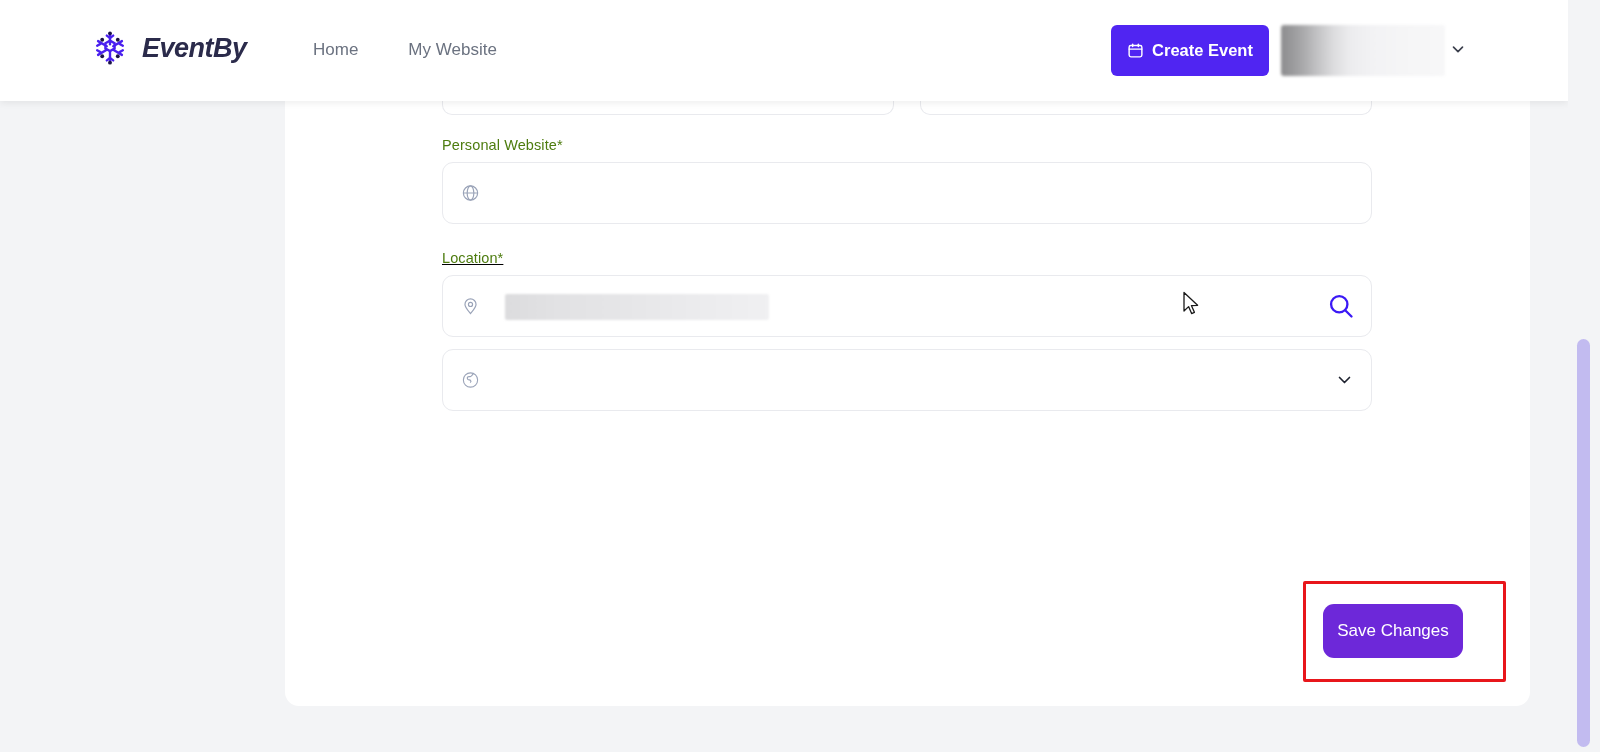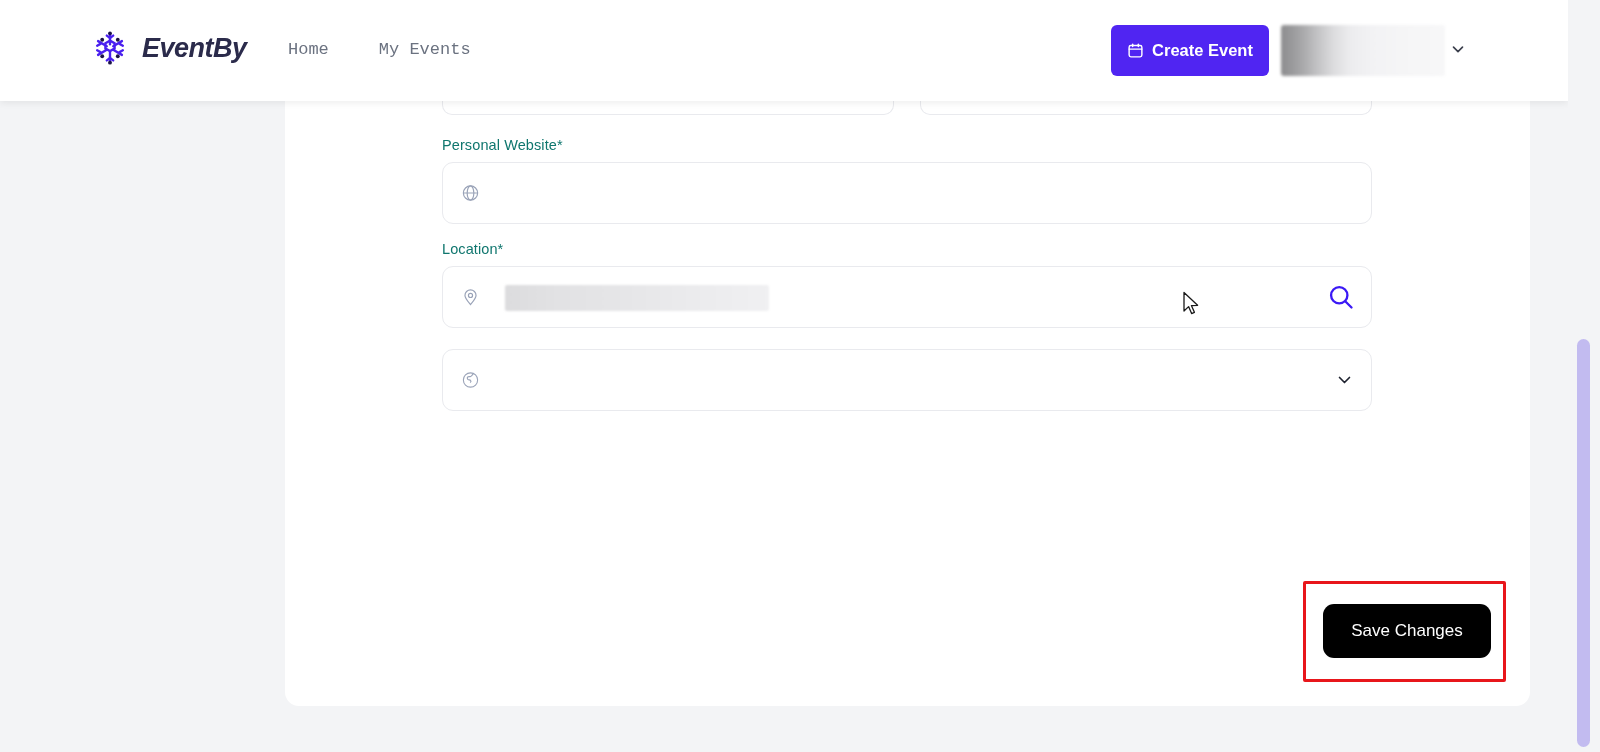--- a/index.html
+++ b/index.html
@@ -45,25 +45,24 @@
   .brand-name {
     font-size: 27px;
     font-weight: 700;
     font-style: italic;
     letter-spacing: -0.5px;
     color: #2b2b4b;
   }
 
   .nav {
     position: absolute;
-    left: 288px;
+    left: 313px;
     top: 38px;
     display: flex;
     gap: 50px;
-    font-family: Liberation Mono, monospace;
   }
   .nav-link {
     font-size: 17px;
     color: #6b7280;
     cursor: pointer;
     line-height: 24px;
   }
 
   .create-event-btn {
     position: absolute;
@@ -156,21 +155,21 @@
     background: #fff;
   }
 
   .field {
     position: absolute;
     left: 157px;
     width: 930px;
   }
   .field-label {
     font-size: 14.5px;
-    color: #0f766e;
+    color: #4d7c0f;
     margin-bottom: 9px;
     display: block;
     letter-spacing: 0.1px;
   }
   .field-box {
     position: relative;
     width: 930px;
     height: 62px;
     border: 1px solid #e9eaee;
     border-radius: 11px;
@@ -253,23 +252,23 @@
     height: 101px;
     border: 3px solid #e8161b;
     border-radius: 2px;
     pointer-events: none;
     z-index: 25;
   }
   .save-btn {
     position: absolute;
     left: 1038px;
     top: 503px;
-    width: 168px;
+    width: 140px;
     height: 54px;
-    background: #000000;
+    background: #6d28d9;
     color: #ffffff;
     border: none;
     border-radius: 11px;
     font-family: "Liberation Sans", sans-serif;
     font-size: 17px;
     font-weight: 400;
     cursor: pointer;
     z-index: 26;
   }
 
@@ -326,21 +325,21 @@
           <svg viewBox="0 0 24 24" fill="none" stroke="currentColor" stroke-width="1.5">
             <circle cx="12" cy="12" r="9"></circle>
             <line x1="3" y1="12" x2="21" y2="12"></line>
             <ellipse cx="12" cy="12" rx="4.2" ry="9"></ellipse>
           </svg>
         </span>
         <input class="field-input" type="text" value="" placeholder="" style="">
       </div>
     </div>
 
-    <div class="field" style="top:140px;">
+    <div class="field" style="top:149px;text-decoration:underline;">
       <label class="field-label">Location*</label>
       <div class="field-box">
         <span class="field-ico">
           <svg viewBox="0 0 24 24" fill="none" stroke="currentColor" stroke-width="1.5">
             <path d="M12 21.5c4.2-5.1 7-8.2 7-11.5a7 7 0 1 0-14 0c0 3.3 2.8 6.4 7 11.5z"></path>
             <circle cx="12" cy="10" r="2.6"></circle>
           </svg>
         </span>
         <div class="redact-value"></div>
         <input class="field-input" type="text" value="" placeholder="" style="">
@@ -402,21 +401,21 @@
           <circle cx="32.5" cy="33" r="2.1"></circle>
           <circle cx="24" cy="8" r="2.1"></circle>
           <circle cx="24" cy="40" r="2.1"></circle>
         </g>
       </svg>
       <span class="brand-name">EventBy</span>
     </div>
 
     <nav class="nav">
       <span class="nav-link">Home</span>
-      <span class="nav-link">My Events</span>
+      <span class="nav-link">My Website</span>
     </nav>
 
     <button class="create-event-btn">
       <svg class="cal-ico" viewBox="0 0 24 24" fill="none" stroke="currentColor" stroke-width="2" stroke-linecap="round" stroke-linejoin="round">
         <rect x="3" y="5" width="18" height="16" rx="2.5"></rect>
         <line x1="3" y1="10" x2="21" y2="10"></line>
         <line x1="8" y1="3" x2="8" y2="6.5"></line>
         <line x1="16" y1="3" x2="16" y2="6.5"></line>
       </svg>
       <span>Create Event</span>

